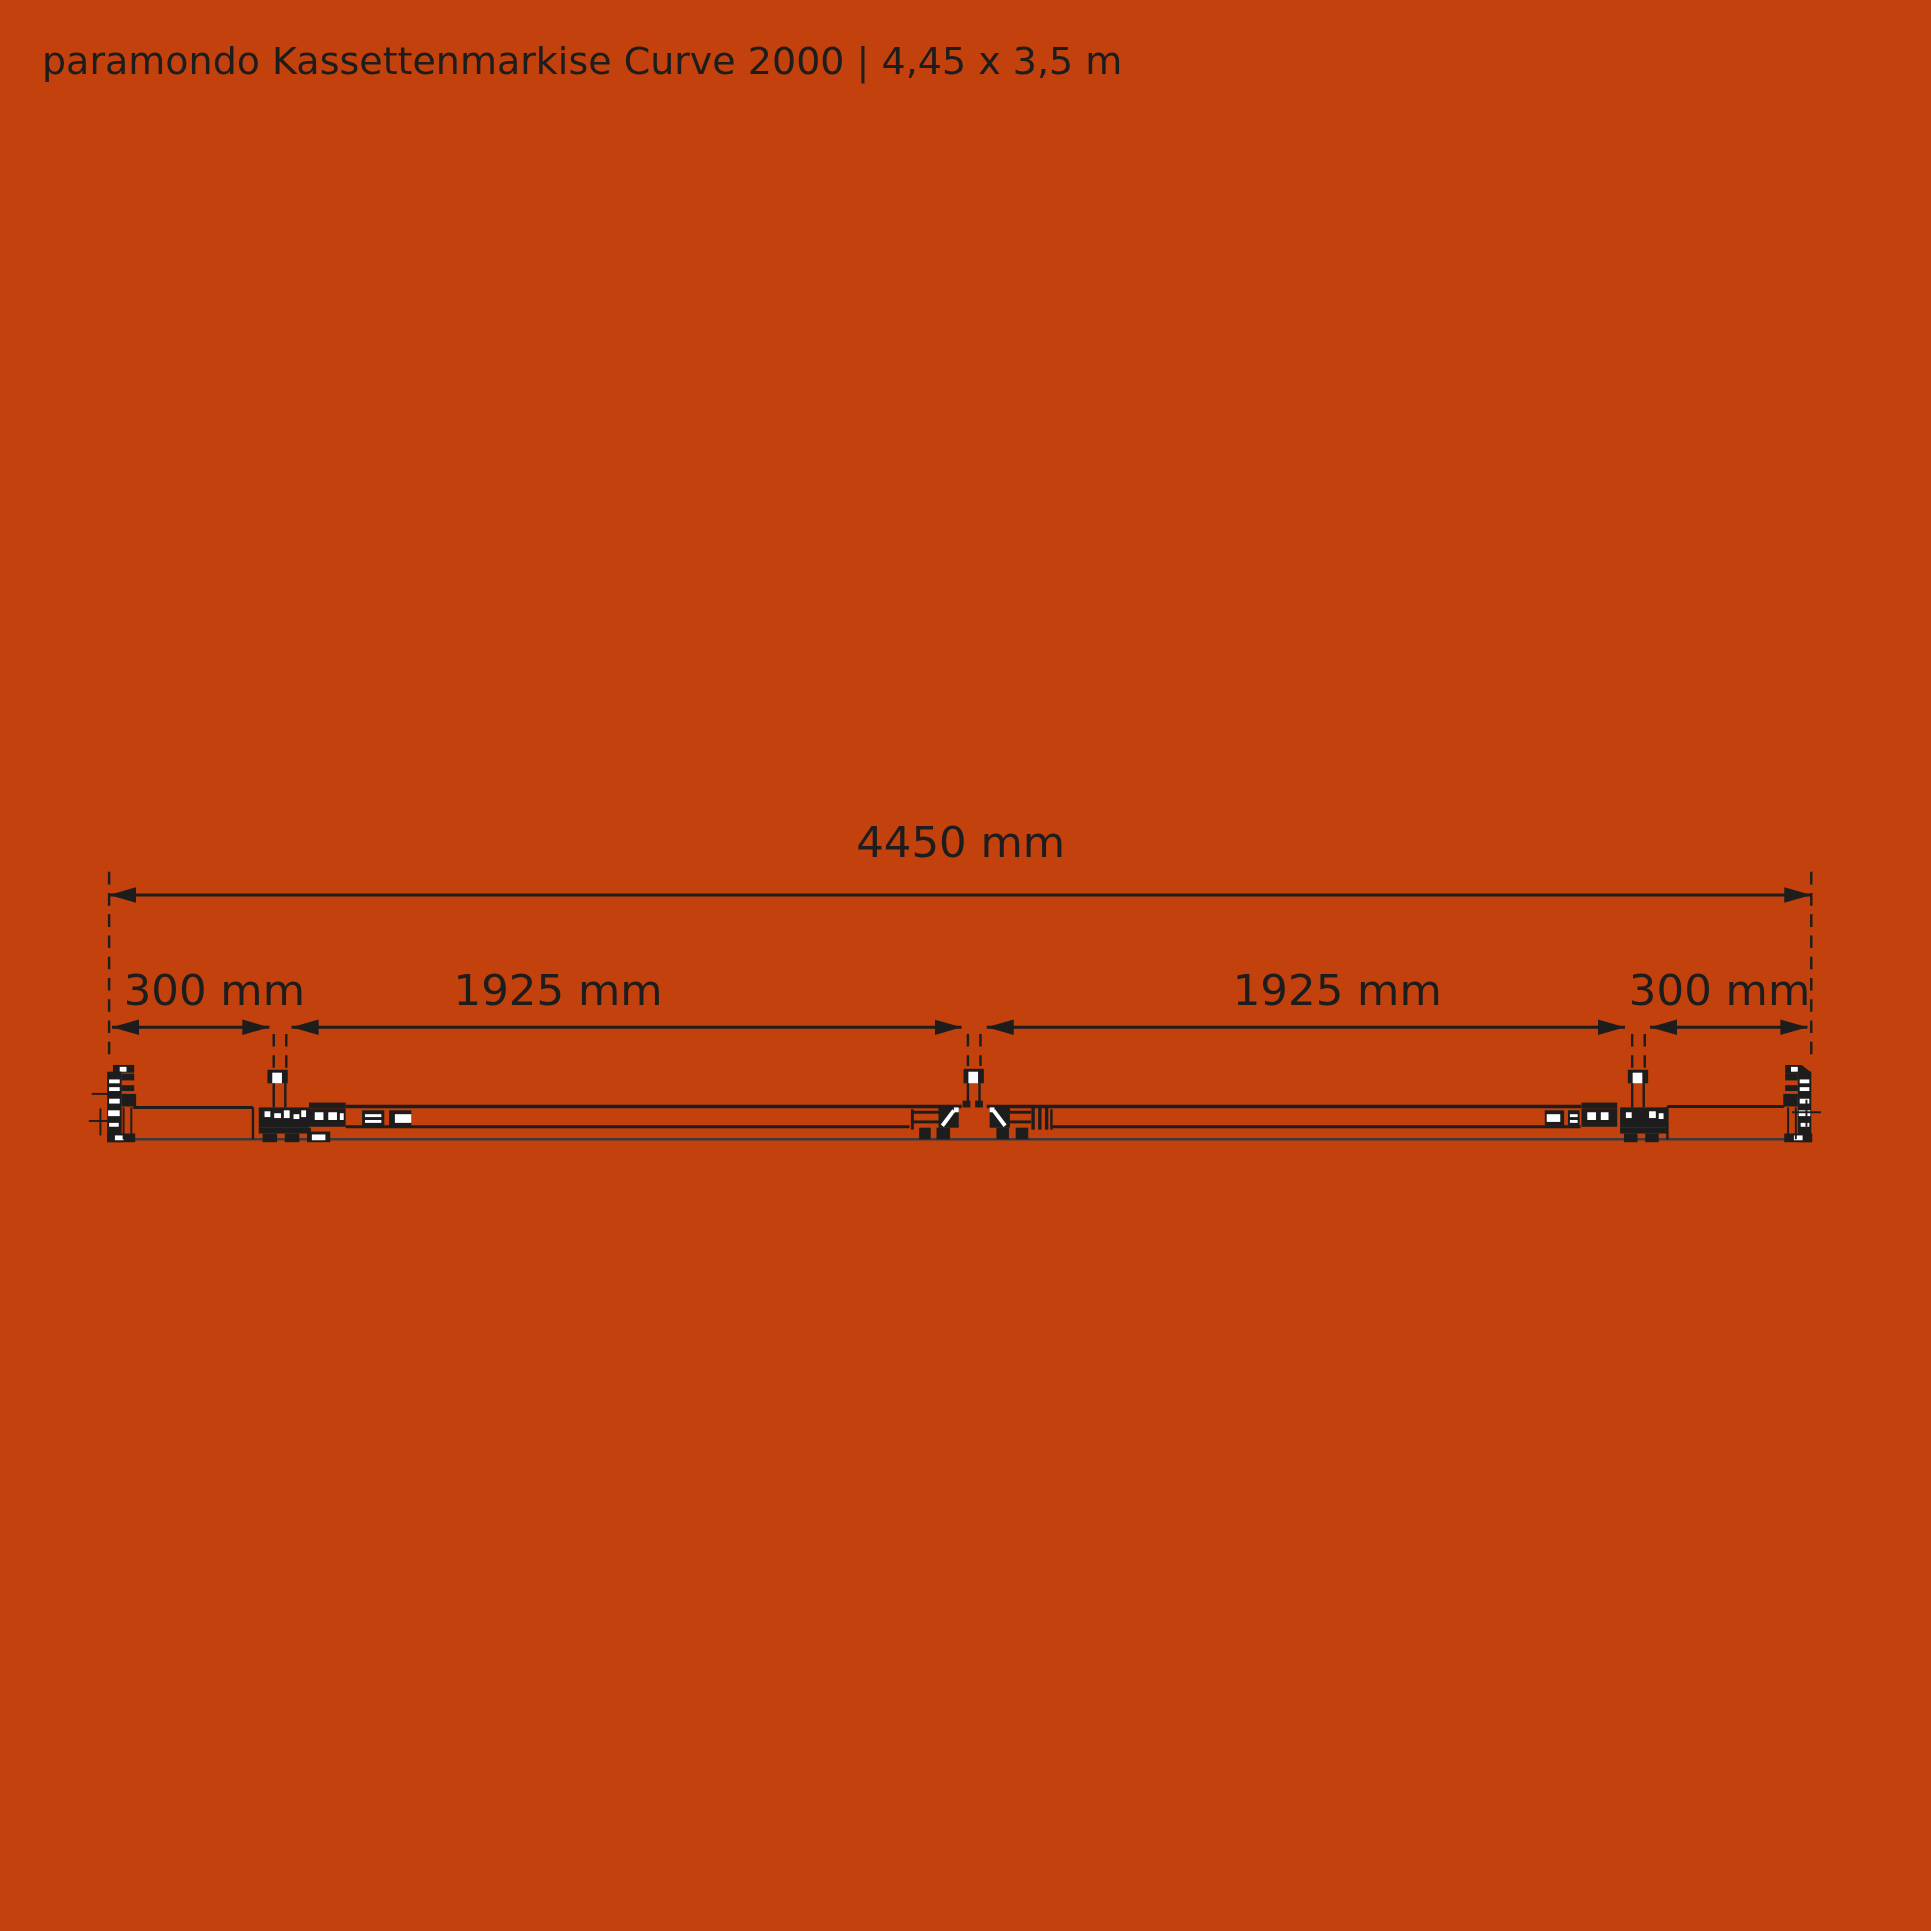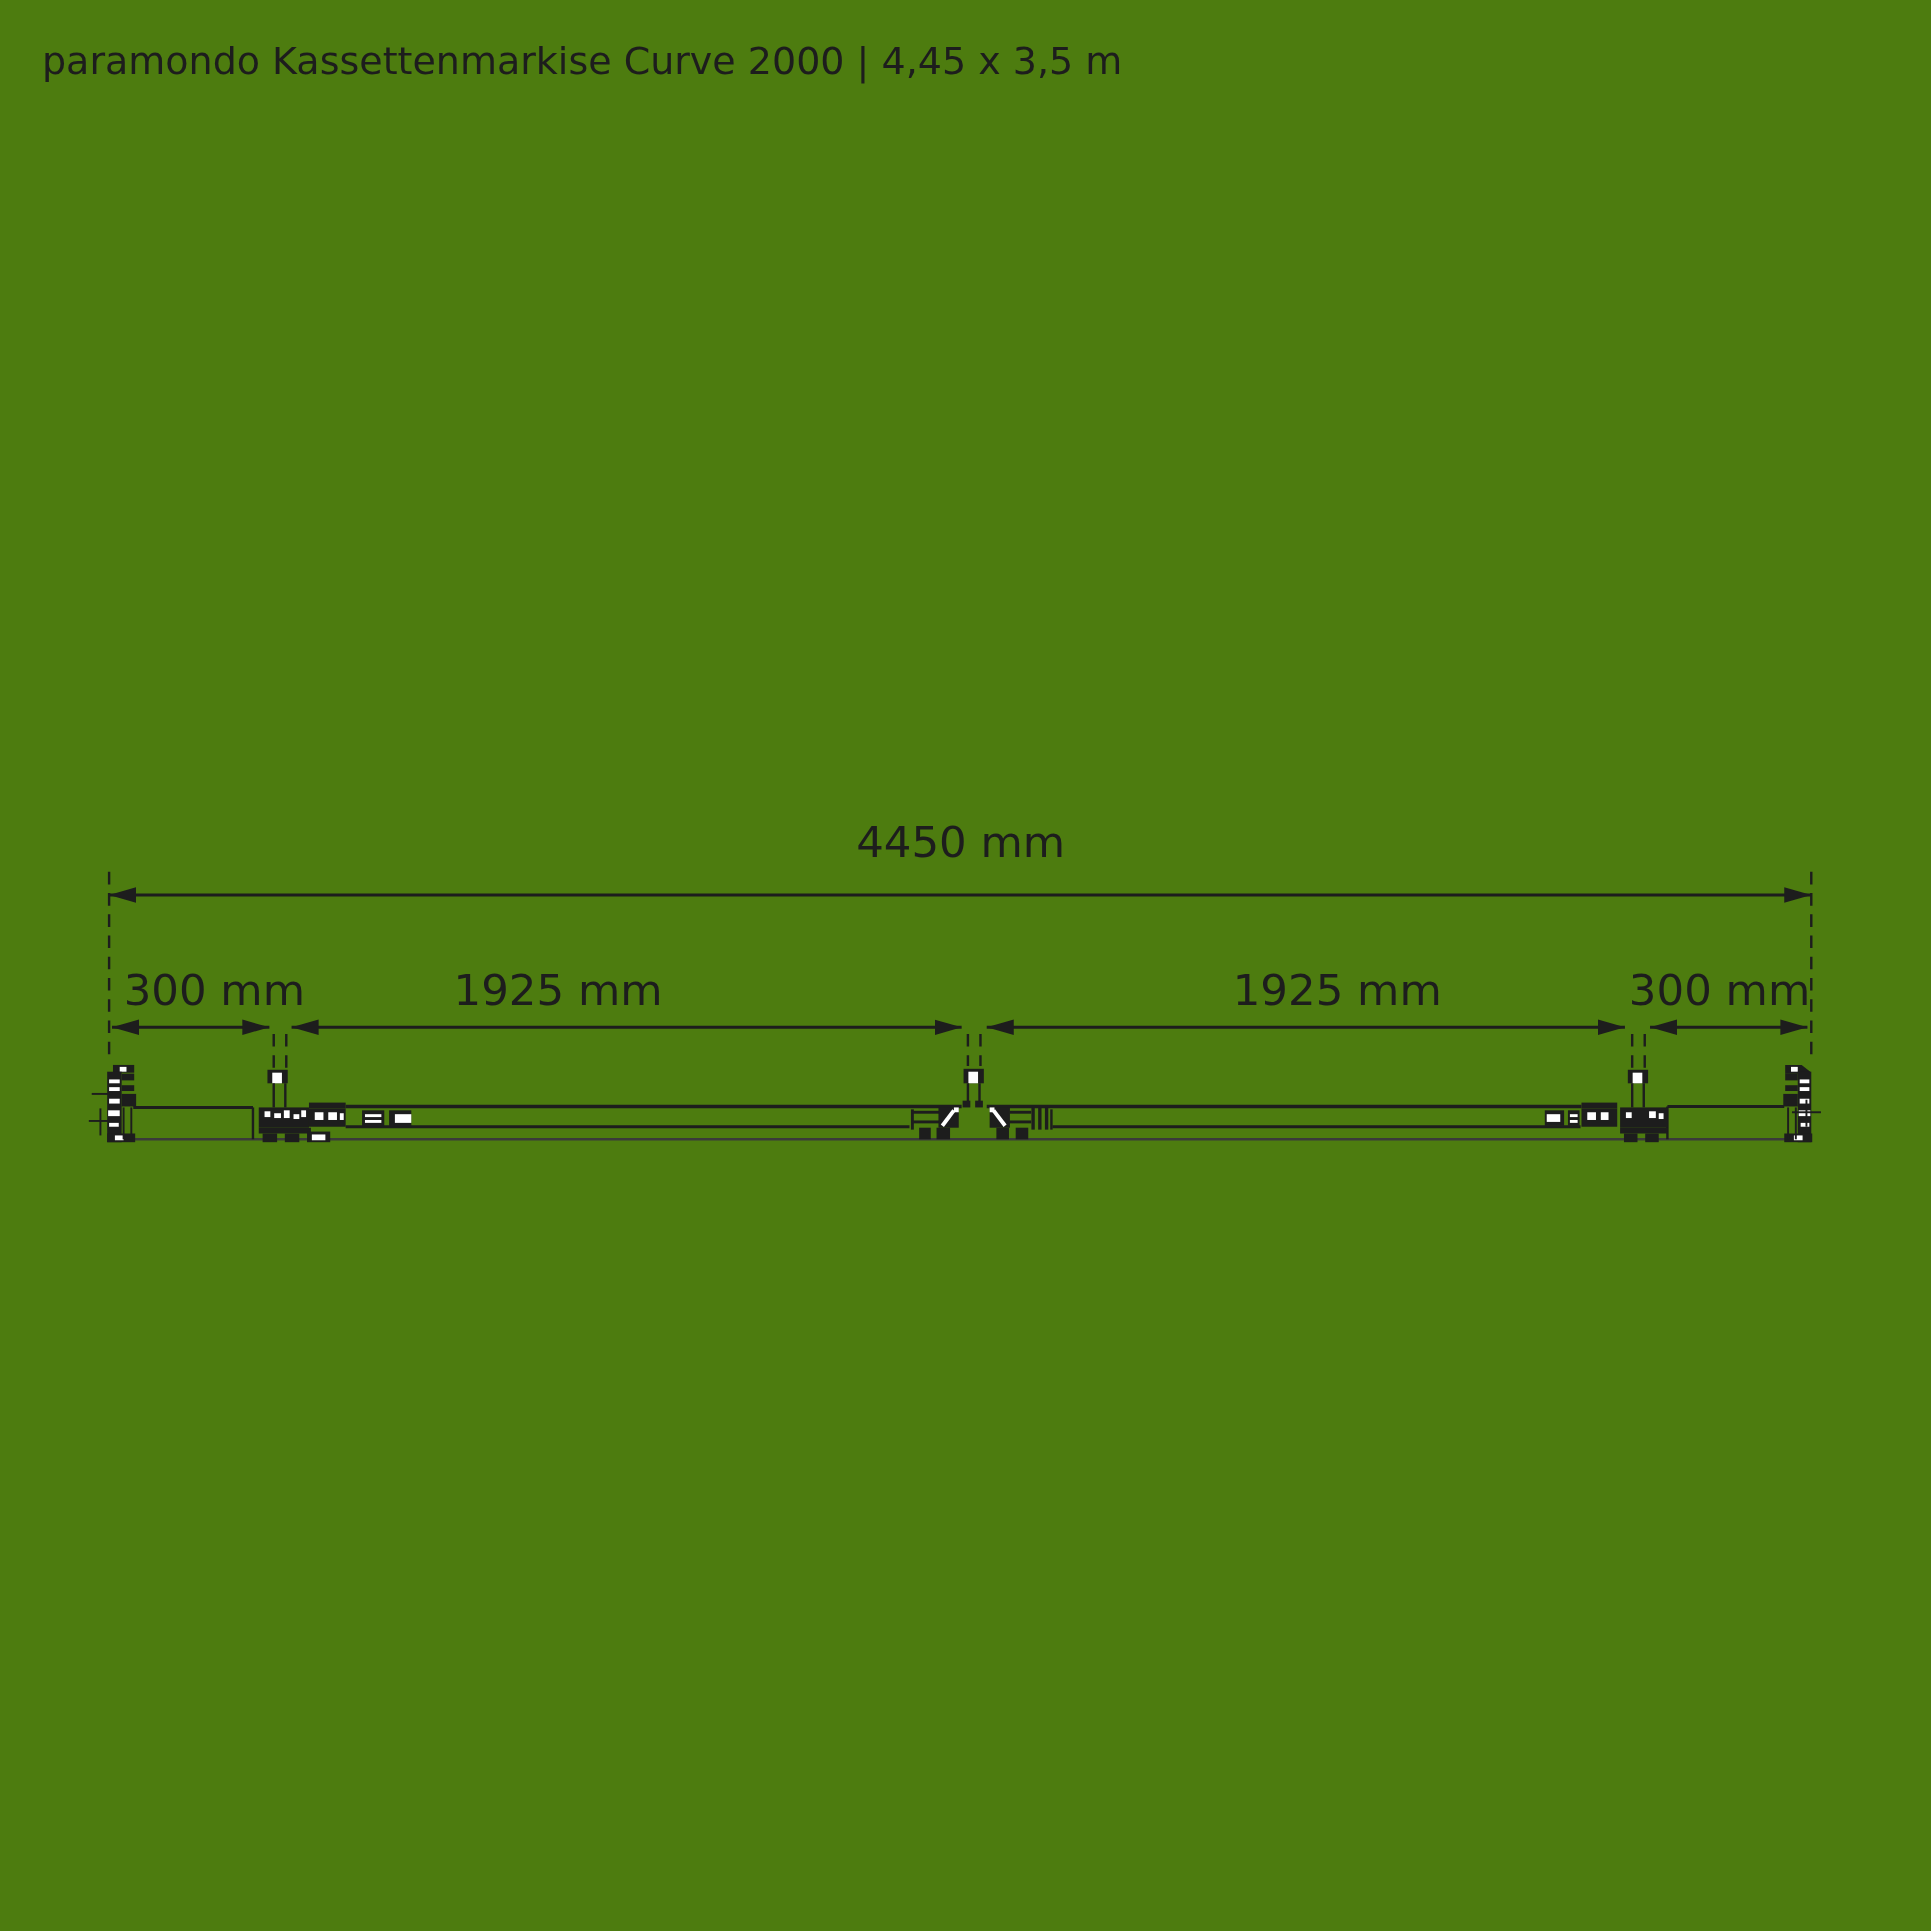--- a/index.html
+++ b/index.html
@@ -1,20 +1,20 @@
 <!DOCTYPE html>
 <html><head>
 <meta charset="utf-8">
 <style>
   html, body { margin: 0; padding: 0; background: #ffffff; }
   .page {
     position: relative;
     width: 1931px;
     height: 1931px;
-    background: #4d7c0f;
+    background: #c2410c;
     font-family: "DejaVu Sans", "Liberation Sans", sans-serif;
     overflow: hidden;
   }
   .title {
     position: absolute;
     left: 42px;
     top: 41px;
     font-size: 38px;
     line-height: 1.1;
     color: #1d1d1d;

